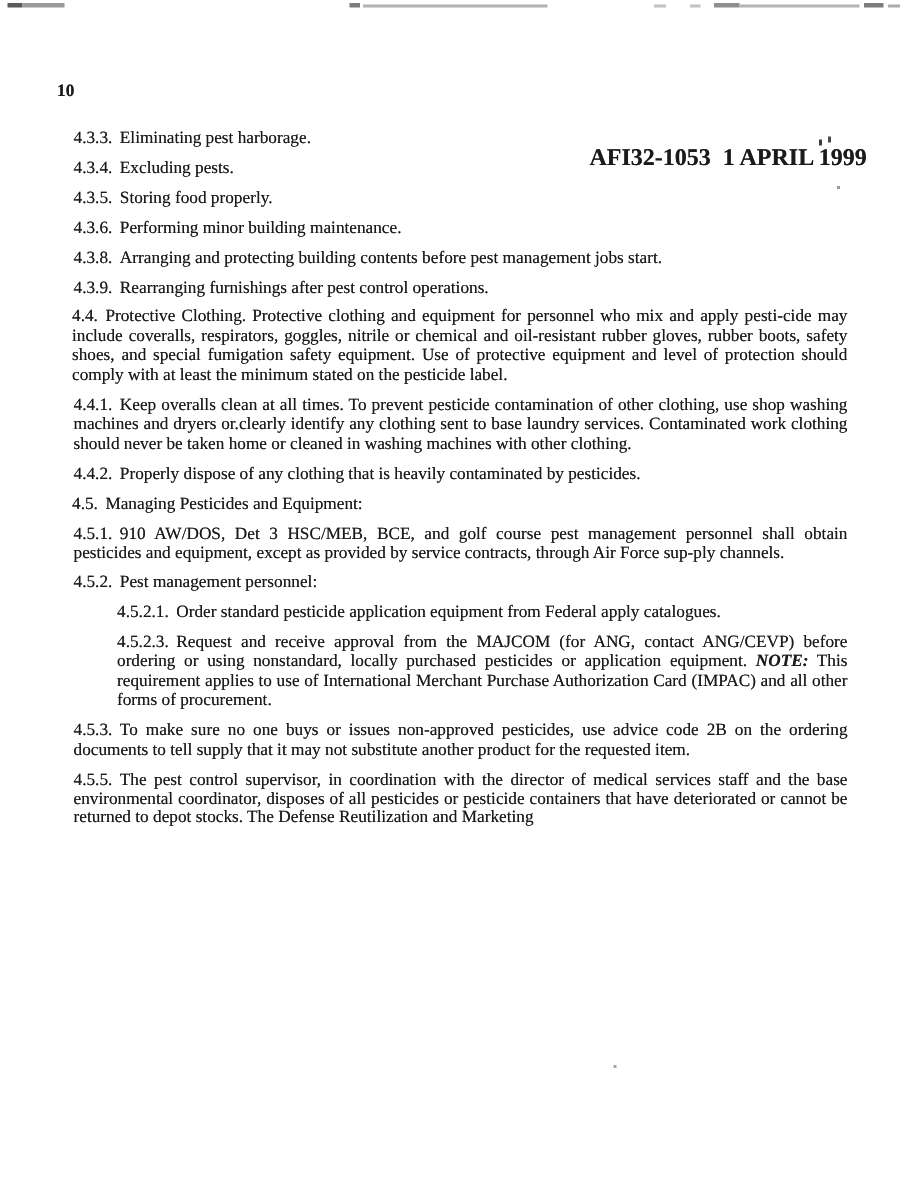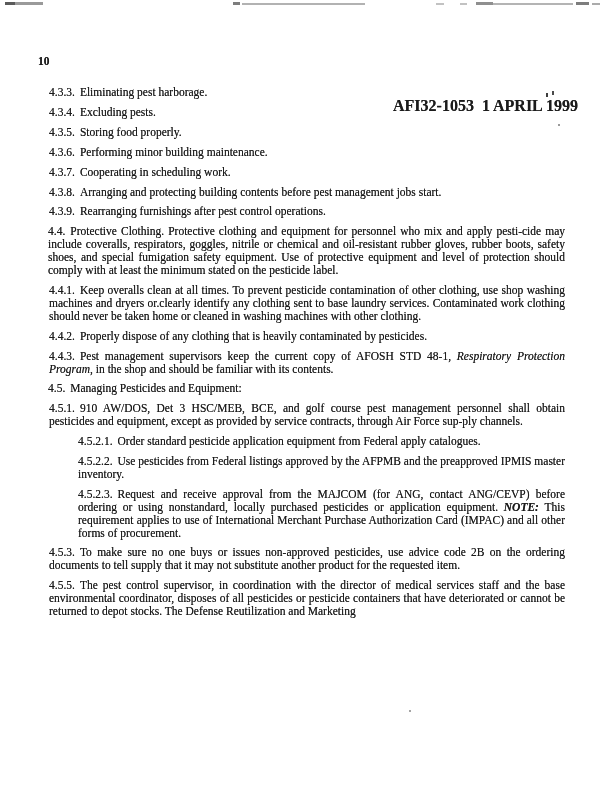--- a/index.html
+++ b/index.html
@@ -64,29 +64,27 @@
   <div class="artifact" style="left:409px;top:710px;width:2px;height:2px;background:#a5a5a5;"></div>
 
   <div class="hdr-page-num">10</div>
   <div class="hdr-doc">AFI32-1053  1 APRIL 1999</div>
 
   <div class="content">
       <div class="para level-2"><span class="num">4.3.3.</span><span>Eliminating pest harborage.</span></div>
       <div class="para level-2"><span class="num">4.3.4.</span><span>Excluding pests.</span></div>
       <div class="para level-2"><span class="num">4.3.5.</span><span>Storing food properly.</span></div>
       <div class="para level-2"><span class="num">4.3.6.</span><span>Performing minor building maintenance.</span></div>
-      <div class="para level-2"><span class="num">4.3.7.</span><span>Cooperating in scheduling work.</span></div>
       <div class="para level-2"><span class="num">4.3.8.</span><span>Arranging and protecting building contents before pest management jobs start.</span></div>
       <div class="para level-2"><span class="num">4.3.9.</span><span>Rearranging furnishings after pest control operations.</span></div>
       <div class="para level-1"><span class="num">4.4.</span><span>Protective Clothing. Protective clothing and equipment for personnel who mix and apply pesti-cide may include coveralls, respirators, goggles, nitrile or chemical and oil-resistant rubber gloves, rubber boots, safety shoes, and special fumigation safety equipment. Use of protective equipment and level of protection should comply with at least the minimum stated on the pesticide label.</span></div>
       <div class="para level-2"><span class="num">4.4.1.</span><span>Keep overalls clean at all times. To prevent pesticide contamination of other clothing, use shop washing machines and dryers or.clearly identify any clothing sent to base laundry services. Contaminated work clothing should never be taken home or cleaned in washing machines with other clothing.</span></div>
       <div class="para level-2"><span class="num">4.4.2.</span><span>Properly dispose of any clothing that is heavily contaminated by pesticides.</span></div>
-      <div class="para level-2"><span class="num">4.4.3.</span><span>Pest management supervisors keep the current copy of AFOSH STD 48-1, </span><span class="i">Respiratory Protection Program</span><span>, in the shop and should be familiar with its contents.</span></div>
       <div class="para level-1"><span class="num">4.5.</span><span>Managing Pesticides and Equipment:</span></div>
       <div class="para level-2"><span class="num">4.5.1.</span><span>910 AW/DOS, Det 3 HSC/MEB, BCE, and golf course pest management personnel shall obtain pesticides and equipment, except as provided by service contracts, through Air Force sup-ply channels.</span></div>
+      <div class="para level-2"><span class="num">4.5.2.</span><span>Pest management personnel:</span></div>
       <div class="para level-3"><span class="num">4.5.2.1.</span><span>Order standard pesticide application equipment from Federal apply catalogues.</span></div>
-      <div class="para level-3"><span class="num">4.5.2.2.</span><span>Use pesticides from Federal listings approved by the AFPMB and the preapproved IPMIS master inventory.</span></div>
       <div class="para level-3"><span class="num">4.5.2.3.</span><span>Request and receive approval from the MAJCOM (for ANG, contact ANG/CEVP) before ordering or using nonstandard, locally purchased pesticides or application equipment. </span><span class="bi">NOTE:</span><span> This requirement applies to use of International Merchant Purchase Authorization Card (IMPAC) and all other forms of procurement.</span></div>
       <div class="para level-2"><span class="num">4.5.3.</span><span>To make sure no one buys or issues non-approved pesticides, use advice code 2B on the ordering documents to tell supply that it may not substitute another product for the requested item.</span></div>
       <div class="para level-2"><span class="num">4.5.5.</span><span>The pest control supervisor, in coordination with the director of medical services staff and the base environmental coordinator, disposes of all pesticides or pesticide containers that have deteriorated or cannot be returned to depot stocks. The Defense Reutilization and Marketing</span></div>
     </div>
 
 </div>
 
 </body></html>

